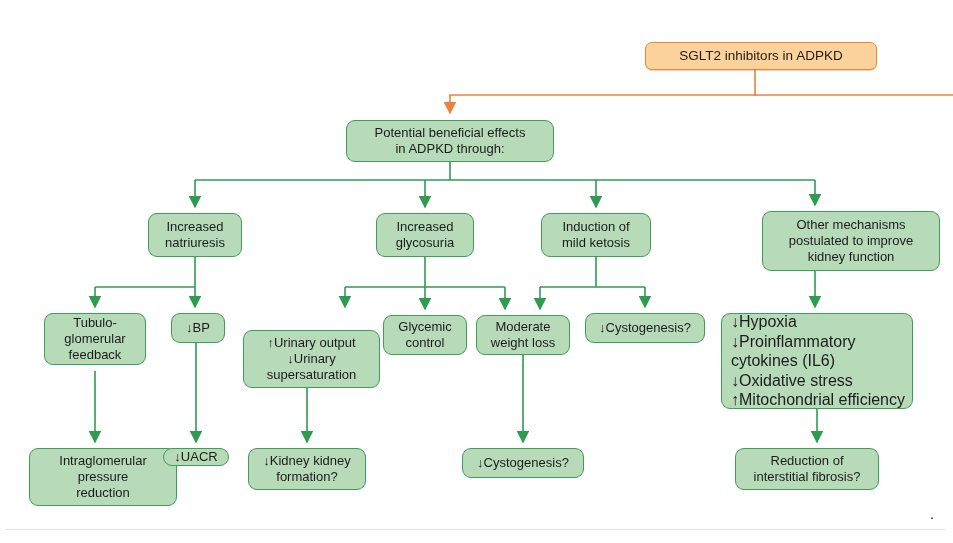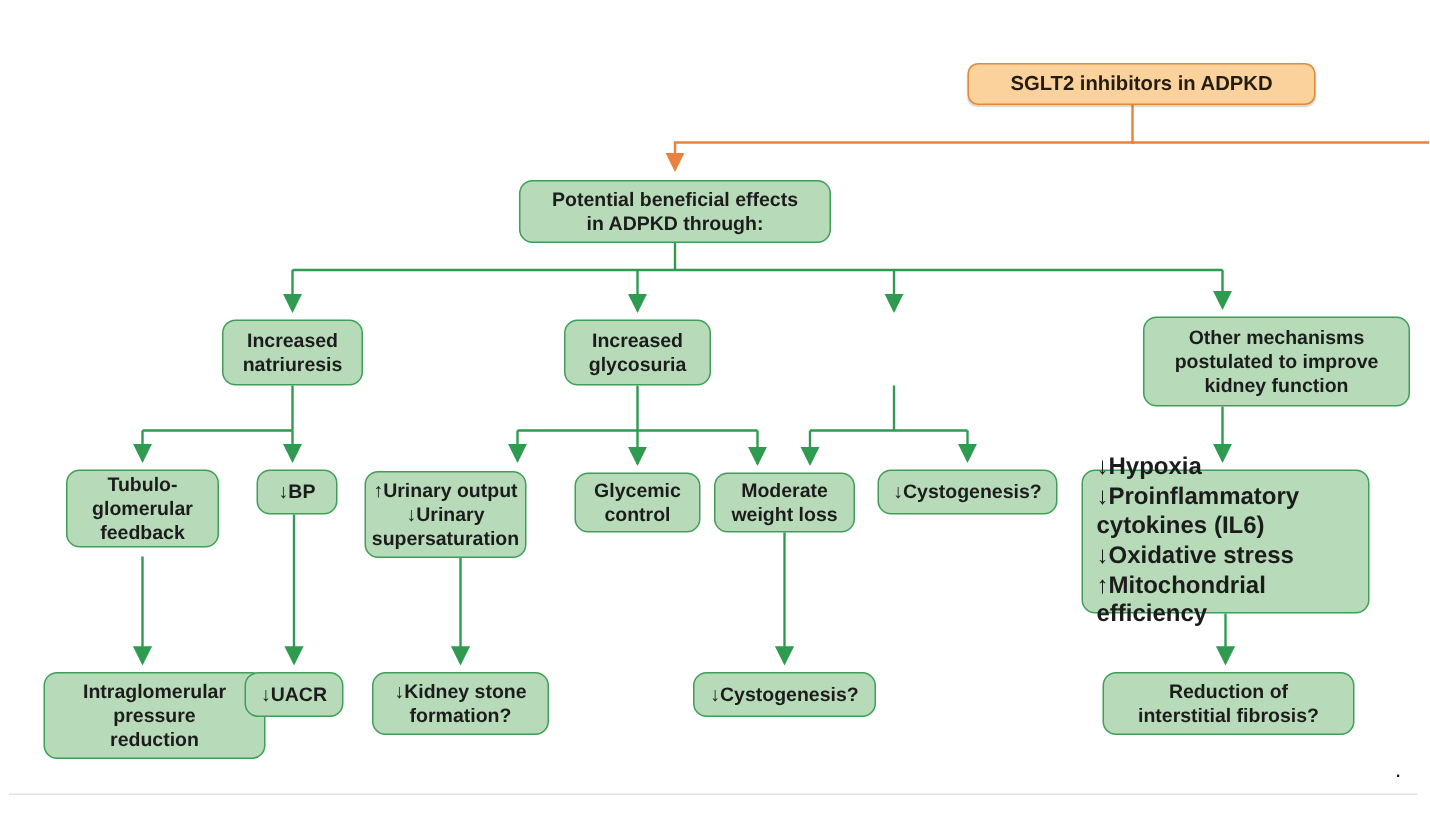--- a/index.html
+++ b/index.html
@@ -16,25 +16,25 @@
   svg.wires line, svg.wires polyline{fill:none; stroke-width:1.6px;}
   .gw{stroke:var(--green-line);}
   .ow{stroke:var(--orange-line);}
   #arrow-green path{fill:var(--green-line);}
   #arrow-orange path{fill:var(--orange-line);}
   .node{
     position:absolute; box-sizing:border-box;
     background:var(--green-fill); border:1.6px solid var(--green-border);
     border-radius:9px; display:flex; align-items:center; justify-content:center;
     text-align:center; white-space:pre-line; font-size:13px; line-height:1.22;
-    padding:3px 6px; color:var(--text);font-weight:bold;
+    padding:3px 6px; color:var(--text);
   }
   .node.title{
     background:var(--orange-fill); border-color:var(--orange-border);
-    font-weight:bold; font-size:13.5px; border-radius:7px; color:#241c10;
+    font-weight:normal; font-size:13.5px; border-radius:7px; color:#241c10;
     box-shadow:0 1px 1px rgba(120,80,20,.25);
   }
   .node.left{justify-content:flex-start; text-align:left; font-size:16px; padding-left:9px;}
   .stray-dot{position:absolute; left:930px; top:505px; font-size:15px; color:#111;}
   .bottom-rule{position:absolute; left:6px; right:8px; bottom:13px; height:1px; background:#e2e2e2;}
 </style>
 </head>
 <body>
 
 <div class="canvas">
@@ -86,48 +86,50 @@
 
   <div class="node title" style="left:645px;top:42px;width:232px;height:28px">SGLT2 inhibitors in ADPKD</div>
 
   <div class="node" style="left:346px;top:120px;width:208px;height:42px">Potential beneficial effects
 in ADPKD through:</div>
 
   <div class="node" style="left:148px;top:213px;width:94px;height:44px">Increased
 natriuresis</div>
   <div class="node" style="left:376px;top:213px;width:98px;height:44px">Increased
 glycosuria</div>
+  <div class="node" style="left:541px;top:213px;width:110px;height:44px">Induction of
+mild ketosis</div>
   <div class="node" style="left:762px;top:211px;width:178px;height:60px">Other mechanisms
 postulated to improve
 kidney function</div>
 
   <div class="node" style="left:44px;top:313px;width:102px;height:52px">Tubulo-
 glomerular
 feedback</div>
   <div class="node" style="left:171px;top:313px;width:54px;height:30px">↓BP</div>
-  <div class="node" style="left:243px;top:314px;width:108px;height:58px">↑Urinary output
+  <div class="node" style="left:243px;top:330px;width:137px;height:58px">↑Urinary output
 ↓Urinary
 supersaturation</div>
   <div class="node" style="left:476px;top:315px;width:94px;height:40px">Moderate
 weight loss</div>
   <div class="node" style="left:383px;top:315px;width:84px;height:40px">Glycemic
 control</div>
   <div class="node" style="left:585px;top:313px;width:120px;height:30px">↓Cystogenesis?</div>
   <div class="node left" style="left:721px;top:313px;width:192px;height:96px">↓Hypoxia
 ↓Proinflammatory
 cytokines (IL6)
 ↓Oxidative stress
 ↑Mitochondrial efficiency</div>
 
   <div class="node" style="left:29px;top:448px;width:148px;height:58px">Intraglomerular
 pressure
 reduction</div>
-  <div class="node" style="left:163px;top:448px;width:66px;height:30px">↓UACR</div>
-  <div class="node" style="left:248px;top:448px;width:118px;height:42px">↓Kidney stone
+  <div class="node" style="left:163px;top:448px;width:66px;height:18px">↓UACR</div>
+  <div class="node" style="left:248px;top:448px;width:118px;height:42px">↓Kidney kidney
 formation?</div>
   <div class="node" style="left:462px;top:448px;width:122px;height:30px">↓Cystogenesis?</div>
-  <div class="node" style="left:735px;top:448px;width:168px;height:42px">Reduction of
+  <div class="node" style="left:735px;top:448px;width:144px;height:42px">Reduction of
 interstitial fibrosis?</div>
 
   <span class="stray-dot">.</span>
   <div class="bottom-rule"></div>
 
 </div>
 
 </body></html>

